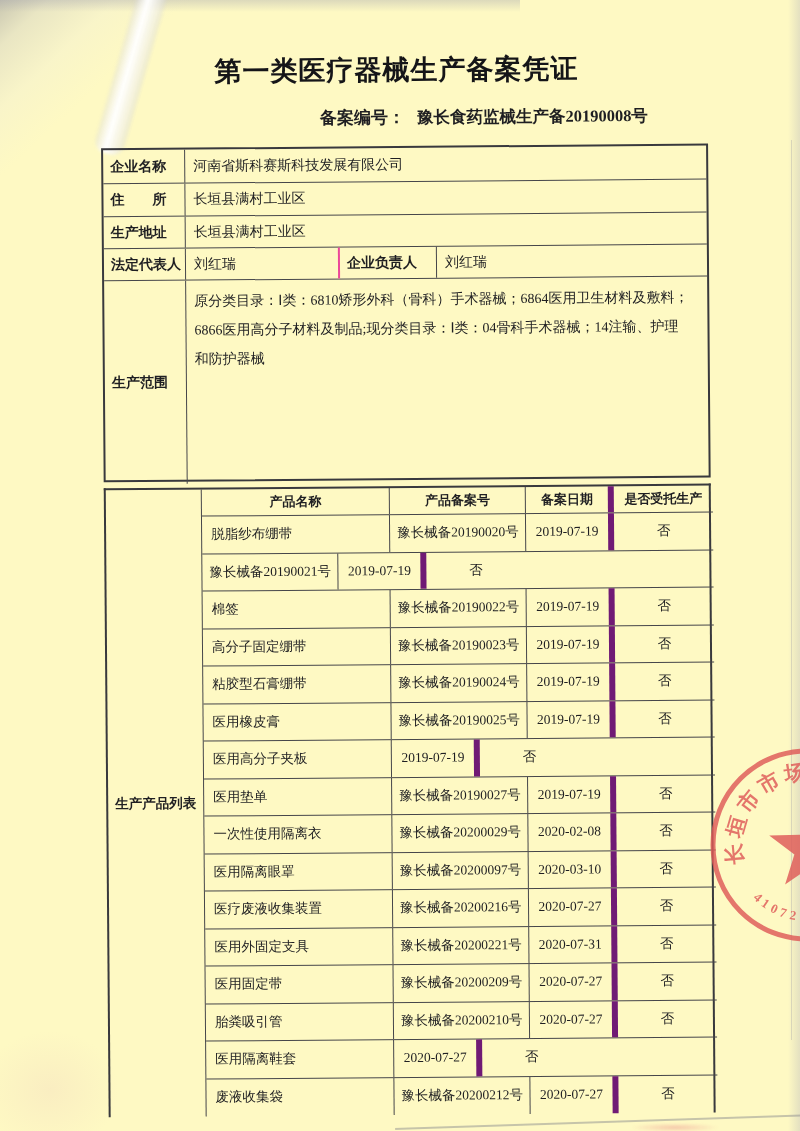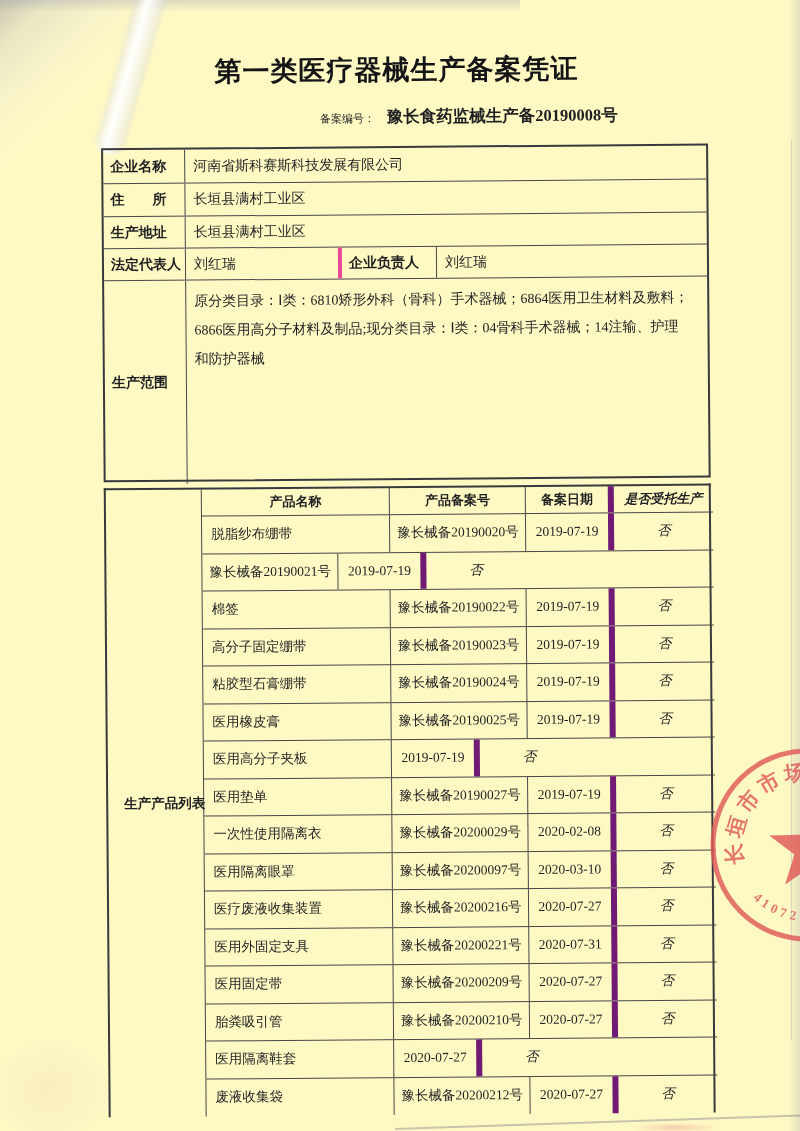--- a/index.html
+++ b/index.html
@@ -28,60 +28,60 @@
   .bl-wash { position:absolute; left:-20px; top:1030px; width:140px; height:120px;
     background:radial-gradient(ellipse at center, rgba(230,185,185,.18), rgba(230,185,185,0) 70%); }
 
   .rotor { position:absolute; left:0; top:0; width:800px; height:1131px;
     transform:rotate(-0.45deg); transform-origin:400px 520px; }
 
   
   .doc-title { position:absolute; left:0; top:52px; width:800px; text-align:center;
     font-size:27px; font-weight:bold; letter-spacing:1px; color:#151518; }
   .record-line { position:absolute; left:323px; top:106px; white-space:nowrap; }
-  .record-label { font-size:11px; font-weight:400; }
+  .record-label { font-size:17px; font-weight:700; }
   .record-value { font-size:16.5px; font-weight:700; margin-left:12px; }
 
   
   .itable { position:absolute; left:104px; top:146px; width:607px; height:334px;
     border:2px solid #39393d; background:transparent; }
   .irow { display:flex; width:100%; border-bottom:1px solid #46464a; }
   .irow:last-child { border-bottom:none; }
   .icell { display:flex; align-items:center; white-space:nowrap; overflow:hidden; }
   .ilabel { width:82px; min-width:82px; border-right:1px solid #46464a;
     font-family:"Liberation Sans", sans-serif; font-weight:700; font-size:14px;
     padding-left:7px; }
   .ivalue { flex:1; font-size:14px; padding-left:8px; }
-  .ilabel2 { width:99px; min-width:99px; border-left:4px solid #ec4899; border-right:1px solid #46464a;
+  .ilabel2 { width:99px; min-width:99px; border-left:2px solid #ec4899; border-right:1px solid #46464a;
     font-family:"Liberation Sans", sans-serif; font-weight:700; font-size:14px; padding-left:7px; }
   .iv150 { width:152px; min-width:152px; flex:none; }
   .scope-row { height:203px; }
   .scope-label { align-items:center; }
   .scope-value { display:block; padding:6px 6px 0 8px; font-size:14px;
     line-height:29px; white-space:nowrap; }
 
   
   .ptable { position:absolute; left:104px; top:486px; width:607px;
     border-left:2px solid #39393d; border-top:2px solid #39393d; border-right:2px solid #39393d;
     display:flex; }
   .pside { width:96px; min-width:96px; border-right:1px solid #46464a;
     display:flex; align-items:center; }
   .pside-label { font-family:"Liberation Sans", sans-serif; font-weight:700;
-    font-size:13.5px; padding-left:16px; white-space:nowrap; }
+    font-size:13.5px; padding-left:7px; white-space:nowrap; }
   .pmain { flex:1; display:flex; flex-direction:column; }
   .phead { display:flex; height:27px; border-bottom:1px solid #46464a;
     font-family:"Liberation Sans", sans-serif; font-weight:700; font-size:13px; }
   .phead .pc { justify-content:center; padding-left:0; }
   .prow { display:flex; height:37.5px; border-bottom:1px solid #46464a; font-size:13.5px; }
   .prow:last-child { border-bottom:none; }
   .pc { display:flex; align-items:center; white-space:nowrap; overflow:hidden; }
   .pc-name { width:188px; min-width:188px; border-right:1px solid #46464a; padding-left:9px; }
   .pc-no   { width:136px; min-width:136px; border-right:1px solid #46464a; padding-left:7px; }
   .pc-date { width:88px;  min-width:88px;  border-right:6px solid #701a75; justify-content:center; }
-  .pc-yn   { width:99px;  min-width:99px;  justify-content:center;font-style:italic; }
+  .pc-yn   { width:99px;  min-width:99px;  justify-content:center; }
 
   
   .stamp { position:absolute; left:707px; top:745px; width:200px; height:200px;
     opacity:.82; }
   .stamp svg { display:block; }
   .stamp text { font-family:"Liberation Serif", serif; font-weight:700; }
 </style>
 </head>
 <body>
 

